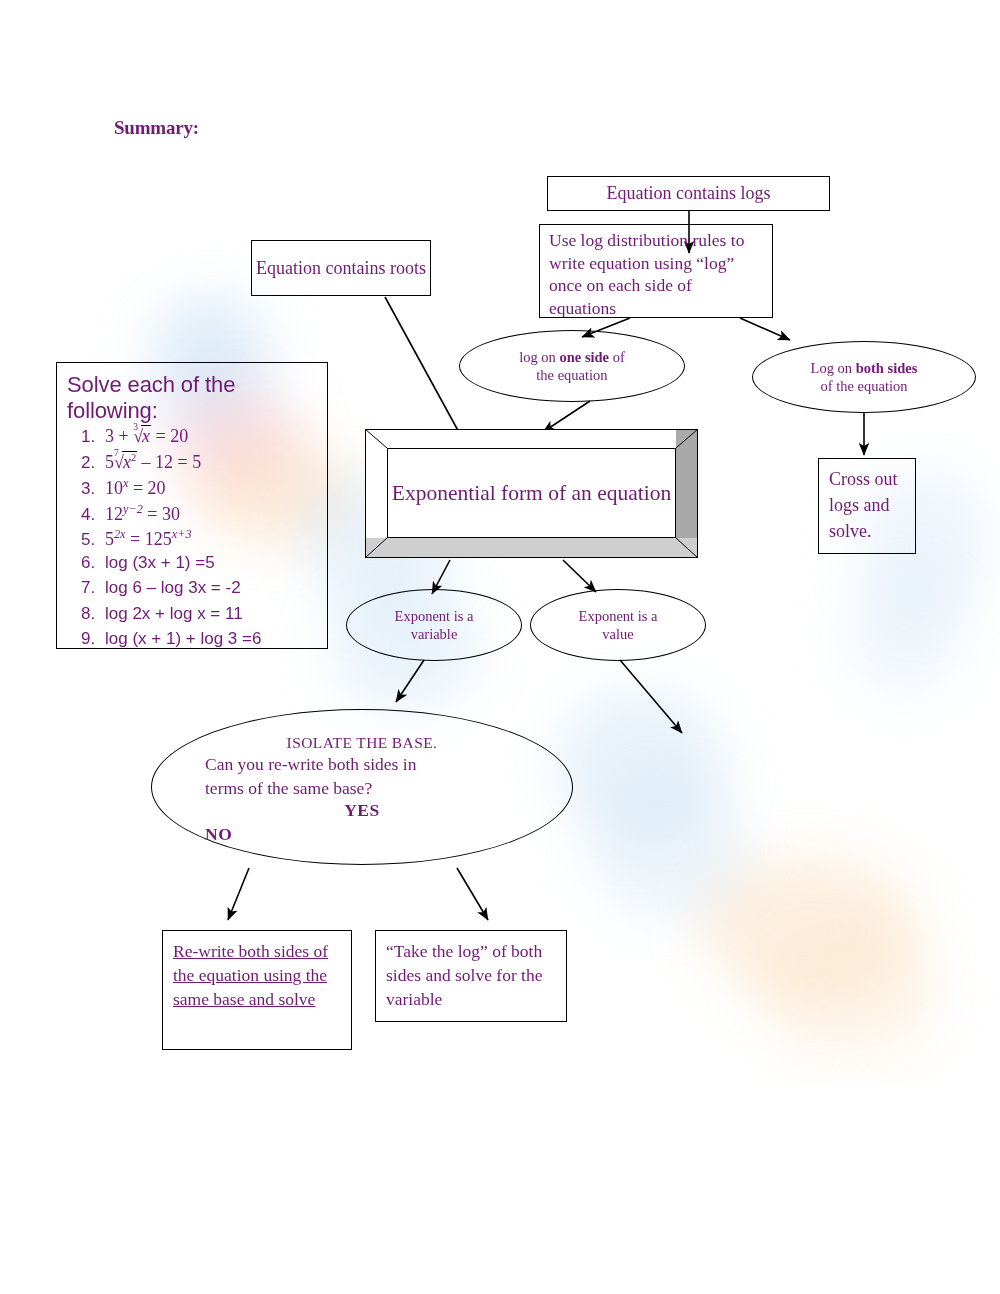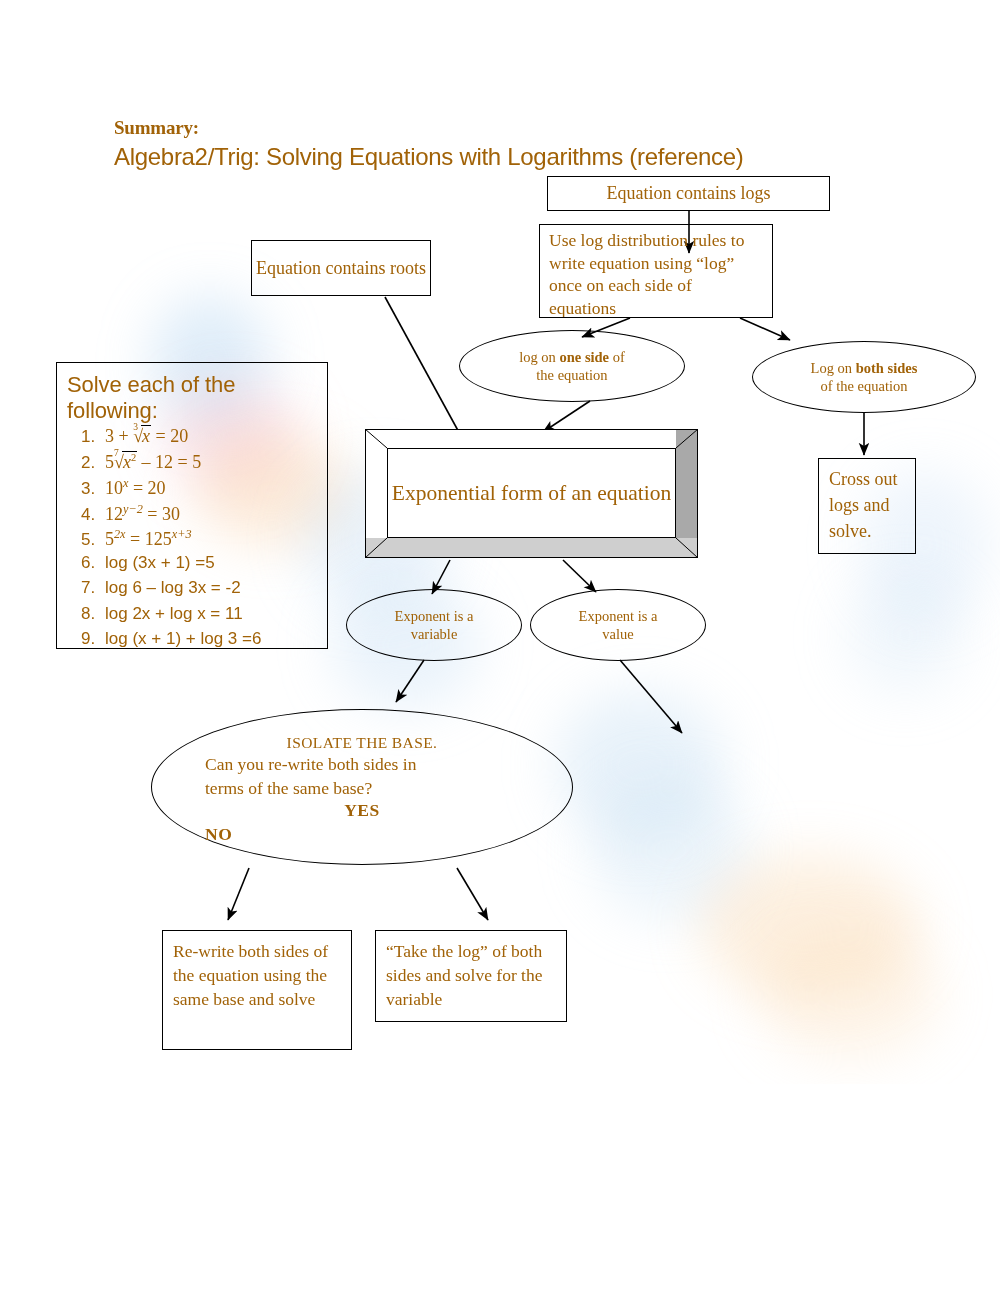--- a/index.html
+++ b/index.html
@@ -8,21 +8,21 @@
     padding: 0;
     background: #ffffff;
   }
   #page {
     position: relative;
     width: 1000px;
     height: 1084px;
     background: #ffffff;
     overflow: hidden;
     font-family: "Liberation Serif", "DejaVu Serif", serif;
-    color: #a16207;
+    color: #701a75;
   }
 
   
   .wm {
     position: absolute;
     border-radius: 50%;
     filter: blur(26px);
     pointer-events: none;
     z-index: 0;
   }
@@ -103,21 +103,21 @@
   }
   #box-isolate-var {
     left: 670px; top: 731px; width: 192px; height: 115px;
     padding: 5px 6px 0 9px;
     font-size: 17.5px; line-height: 23.5px;
     overflow: hidden;
   }
   #box-rewrite {
     left: 162px; top: 930px; width: 190px; height: 120px;
     padding: 8px 6px 0 10px;
-    font-size: 17.5px; line-height: 24px;
+    font-size: 17.5px; line-height: 24px; text-decoration: underline;
   }
   #box-takelog {
     left: 375px; top: 930px; width: 192px; height: 92px;
     padding: 8px 6px 0 10px;
     font-size: 17.5px; line-height: 24px;
   }
   #box-answers {
     left: 57px; top: 1098px; width: 834px; height: 89px;
     padding: 10px 0 0 38px;
     font-size: 17px; line-height: 25.5px;
@@ -271,21 +271,20 @@
     <line x1="424" y1="660" x2="396" y2="702" stroke="#000" stroke-width="1.6" marker-end="url(#ah)"></line>
 
     <line x1="620" y1="660" x2="682" y2="733" stroke="#000" stroke-width="1.6" marker-end="url(#ah)"></line>
 
     <line x1="249" y1="868" x2="228" y2="920" stroke="#000" stroke-width="1.6" marker-end="url(#ah)"></line>
 
     <line x1="457" y1="868" x2="488" y2="920" stroke="#000" stroke-width="1.6" marker-end="url(#ah)"></line>
   </svg>
 
   <div class="node" id="hdr-summary">Summary:</div>
-  <div class="node" id="hdr-title">Algebra2/Trig:  Solving Equations with Logarithms (reference)</div>
 
   <div class="node rbox" id="box-eq-logs">Equation contains logs</div>
 
   <div class="node rbox" id="box-logdist">Use log distribution rules to write equation using “log” once on each side of equations</div>
 
   <div class="node ell" id="ell-oneside">
     <div>
       <span>log on </span><b>one side</b><span> of</span><br>
       <span>the equation</span>
     </div>

